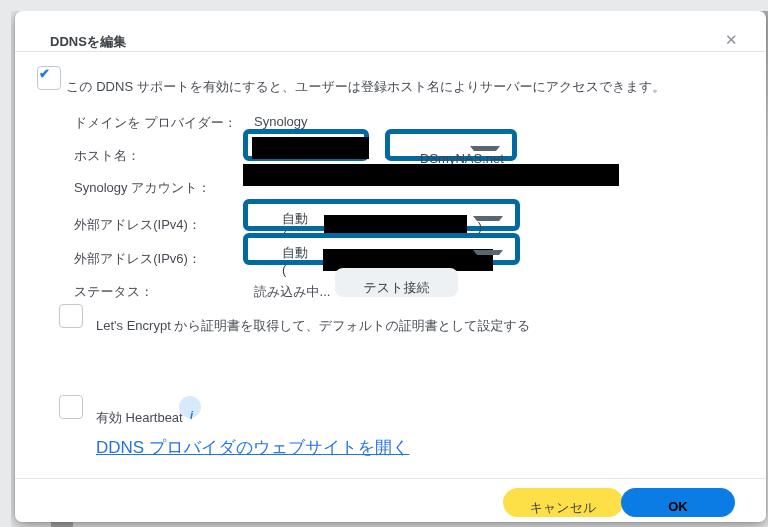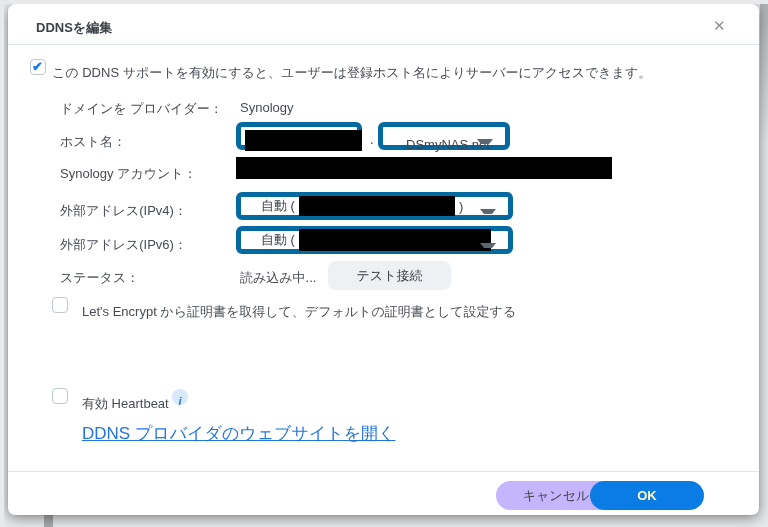--- a/index.html
+++ b/index.html
@@ -1,15 +1,15 @@
 <!DOCTYPE html>
 <html><head>
 <meta charset="utf-8">
 <style>
-  * { margin:0; padding:4px; box-sizing:border-box; }
+  * { margin:0; padding:11px; box-sizing:border-box; }
   html,body { width:768px; height:527px; overflow:hidden; }
   body {
     font-family:"Liberation Sans", sans-serif;
     font-size:13px;
     background:#e8e9eb;
     position:relative;
     color:#474c54;
   }
   
   .bg-strip-vert { position:absolute; left:40px; top:509px; width:9px; height:18px; background:#a8abad; }
@@ -84,22 +84,22 @@
     position:absolute; left:164px; top:385px; width:16px; height:16px;
     background:#d8e9fb; border-radius:50%;
     color:#1a78e0; font-size:11px; font-weight:bold; font-style:italic;
     text-align:center; line-height:16px; cursor:pointer;
   }
 
   .btn-footer {
     position:absolute; top:477px; height:29px; border:none; border-radius:14.5px;
     font-size:13px; font-family:inherit; cursor:pointer;
   }
-  .btn-cancel { left:488px; width:120px; background:#c4b5fd; color:#42464d; }
-  .btn-ok { left:582px; width:114px; background:#0c7ce5; color:#fef9c3; font-weight:bold; }
+  .btn-cancel { left:488px; width:120px; background:#fde047; color:#42464d; }
+  .btn-ok { left:606px; width:114px; background:#0c7ce5; color:#000000; font-weight:bold; }
 </style>
 </head>
 <body>
 
 <div class="bg-strip-vert"></div>
 <div class="bg-strip-right"></div>
 
 <div class="dlg">
 
   <div class="dlg-title">DDNSを編集</div>

